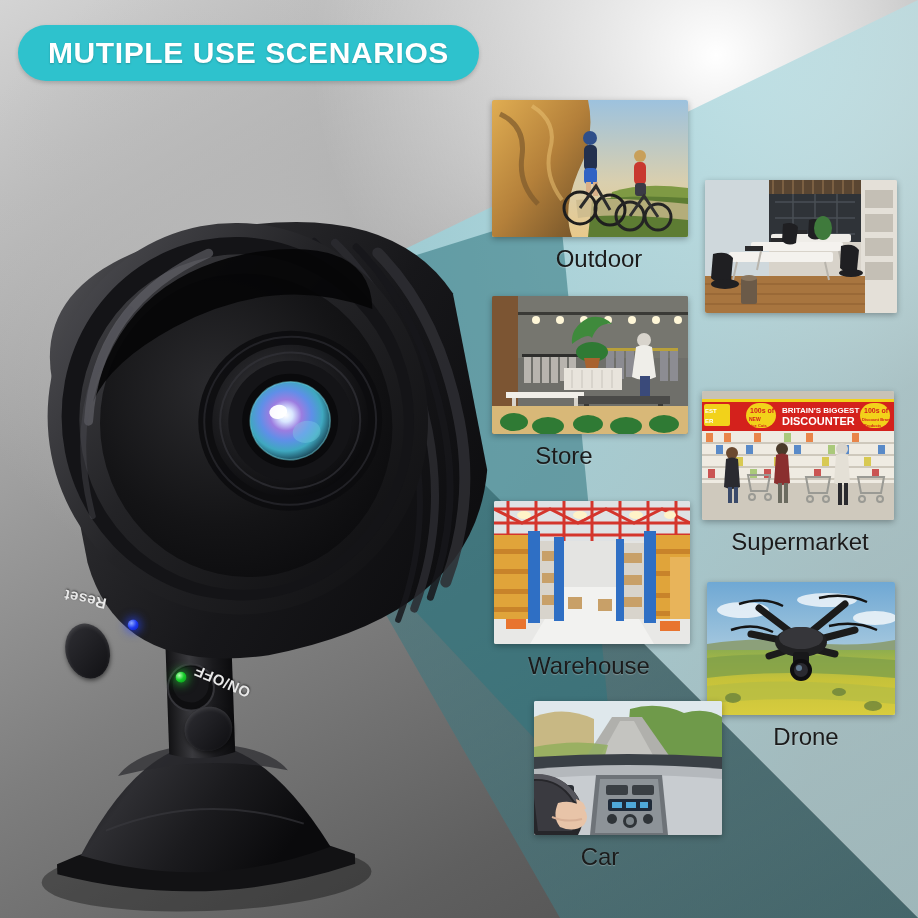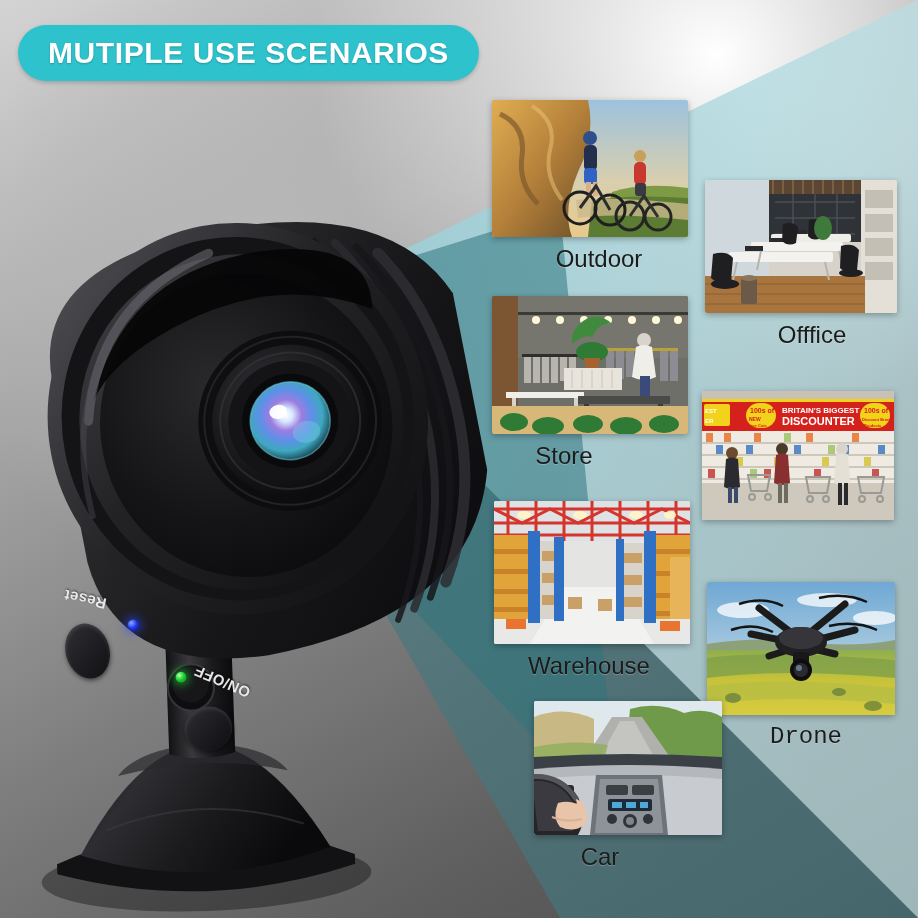--- a/index.html
+++ b/index.html
@@ -99,21 +99,21 @@
   #card-drone       { left:707px; top:582px; }
   #card-drone    .thumb{ width:188px; height:133px; }
   #card-car         { left:534px; top:701px; }
   #card-car      .thumb{ width:188px; height:134px; }
 
   #card-outdoor .cap     { padding-left:18px; }
   #card-office .cap      { padding-left:22px; }
   #card-store .cap       { padding-right:52px; }
   #card-supermarket .cap { padding-left:4px; }
   #card-warehouse .cap   { padding-right:6px; }
-  #card-drone .cap       { padding-left:10px;font-family:Liberation Mono, monospace; }
+  #card-drone .cap       { padding-left:10px; }
   #card-car .cap         { padding-right:56px; }
 </style>
 </head>
 <body>
 
 <div id="page">
 
   <div class="beam">
     <svg viewBox="0 0 918 918" preserveAspectRatio="none">
       <defs>
@@ -365,21 +365,20 @@
         </g>
 
         <rect x="36" y="98" width="16" height="26" rx="2" fill="#6b5a48"></rect>
         <ellipse cx="44" cy="98" rx="8" ry="3" fill="#8a765f"></ellipse>
 
         <g fill="#3f7a3c">
             <ellipse cx="118" cy="48" rx="9" ry="12"></ellipse>
           </g>
       </svg>
     </div>
-    <div class="cap">Offfice</div>
   </div>
 
   <div class="card" id="card-store">
     <div class="thumb">
       <svg viewBox="0 0 196 138" preserveAspectRatio="none">
         <rect width="196" height="138" fill="#6f6f6a"></rect>
         <rect x="0" y="0" width="26" height="138" fill="#7c5533"></rect>
         <rect x="26" y="0" width="170" height="62" fill="#76766f"></rect>
 
         <g>
@@ -545,20 +544,21 @@
             <circle cx="66" cy="106" r="3"></circle>
           <path d="M104 86 l24 0 l-3 16 l-18 0 Z"></path>
           <circle cx="108" cy="108" r="3"></circle>
             <circle cx="124" cy="108" r="3"></circle>
           <path d="M156 86 l26 0 l-3 16 l-20 0 Z"></path>
           <circle cx="160" cy="108" r="3"></circle>
             <circle cx="178" cy="108" r="3"></circle>
         </g>
       </svg>
     </div>
+    <div class="cap">Supermarket</div>
   </div>
 
   <div class="card" id="card-warehouse">
     <div class="thumb">
       <svg viewBox="0 0 196 143" preserveAspectRatio="none">
         <rect width="196" height="143" fill="#e4e4e2"></rect>
 
         <rect x="0" y="0" width="196" height="40" fill="#dfe2e4"></rect>
         <g stroke="#d4352c" stroke-width="3" fill="none">
           <path d="M0 8 L196 8 M0 22 L196 22 M0 34 L196 34"></path>

